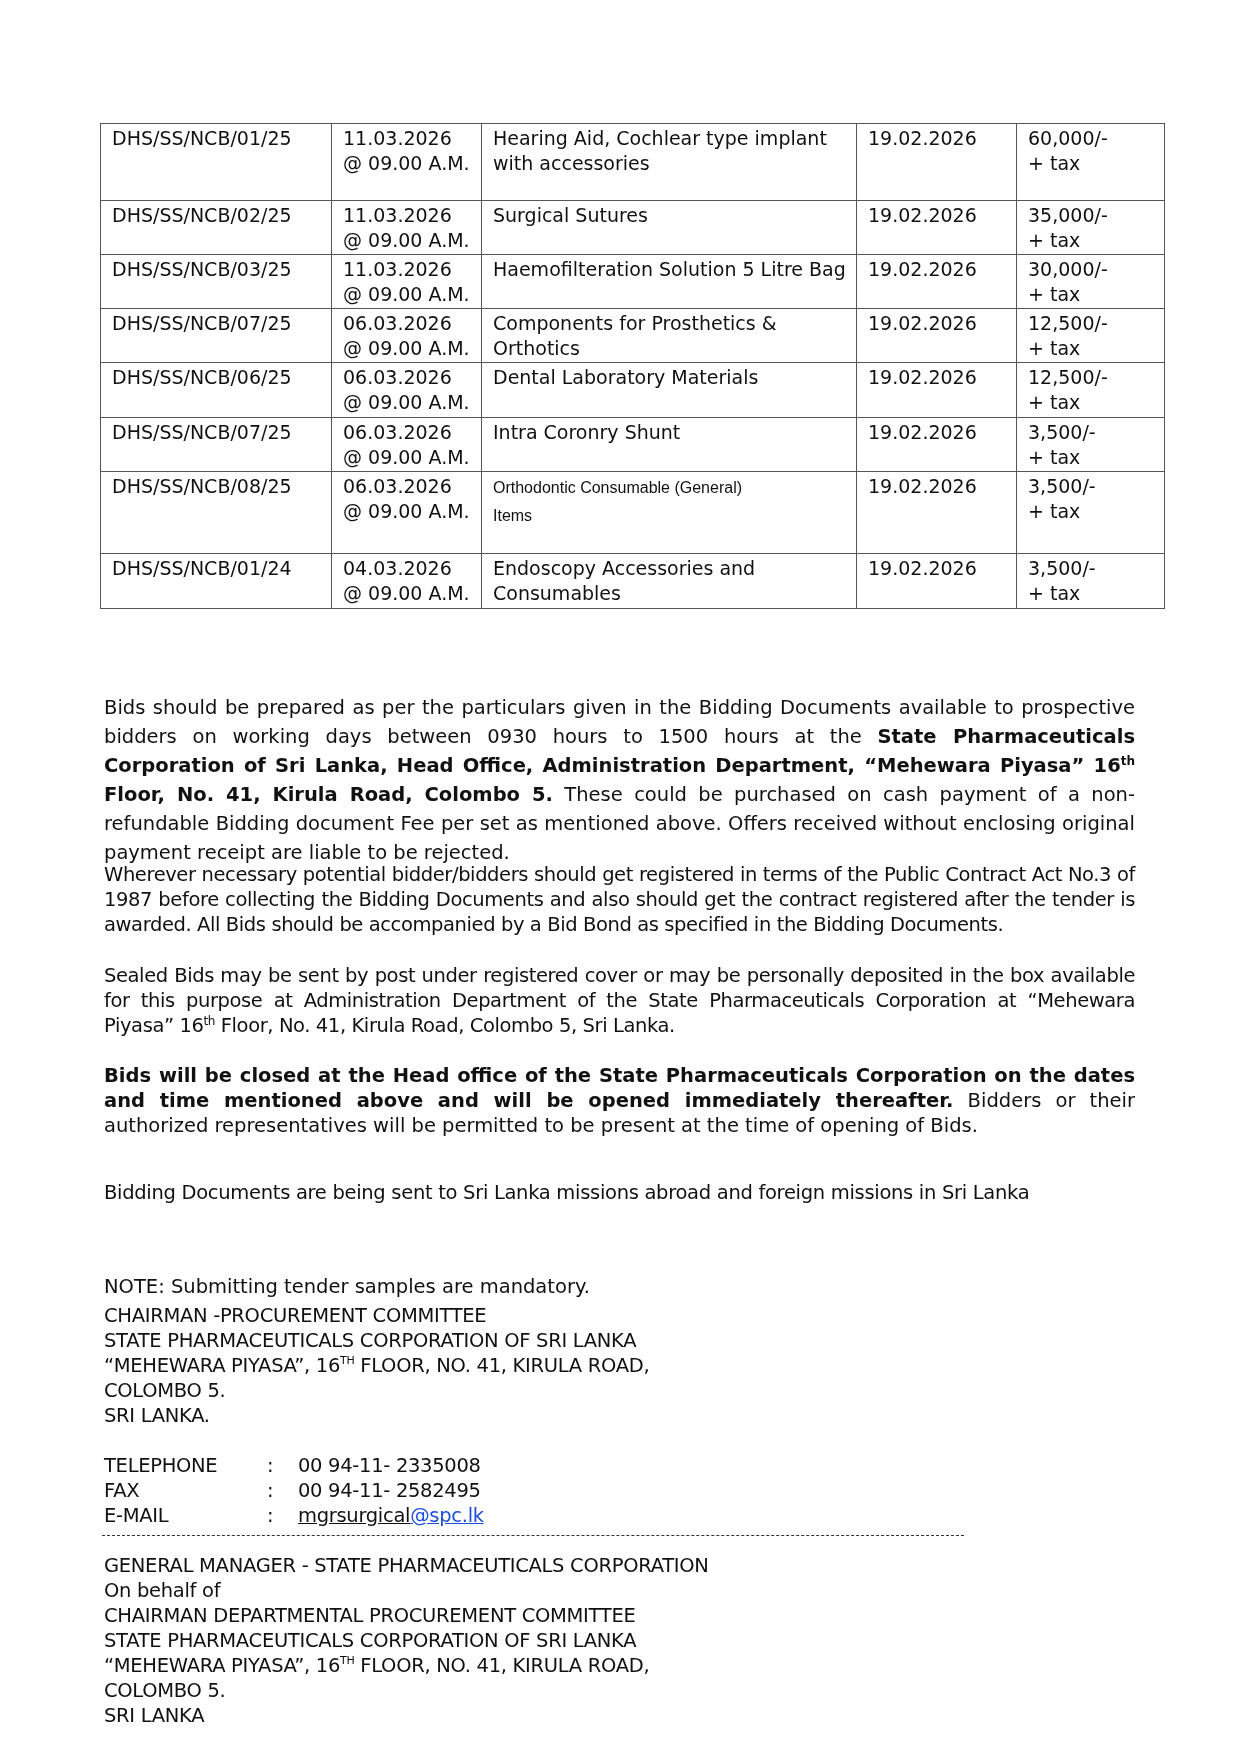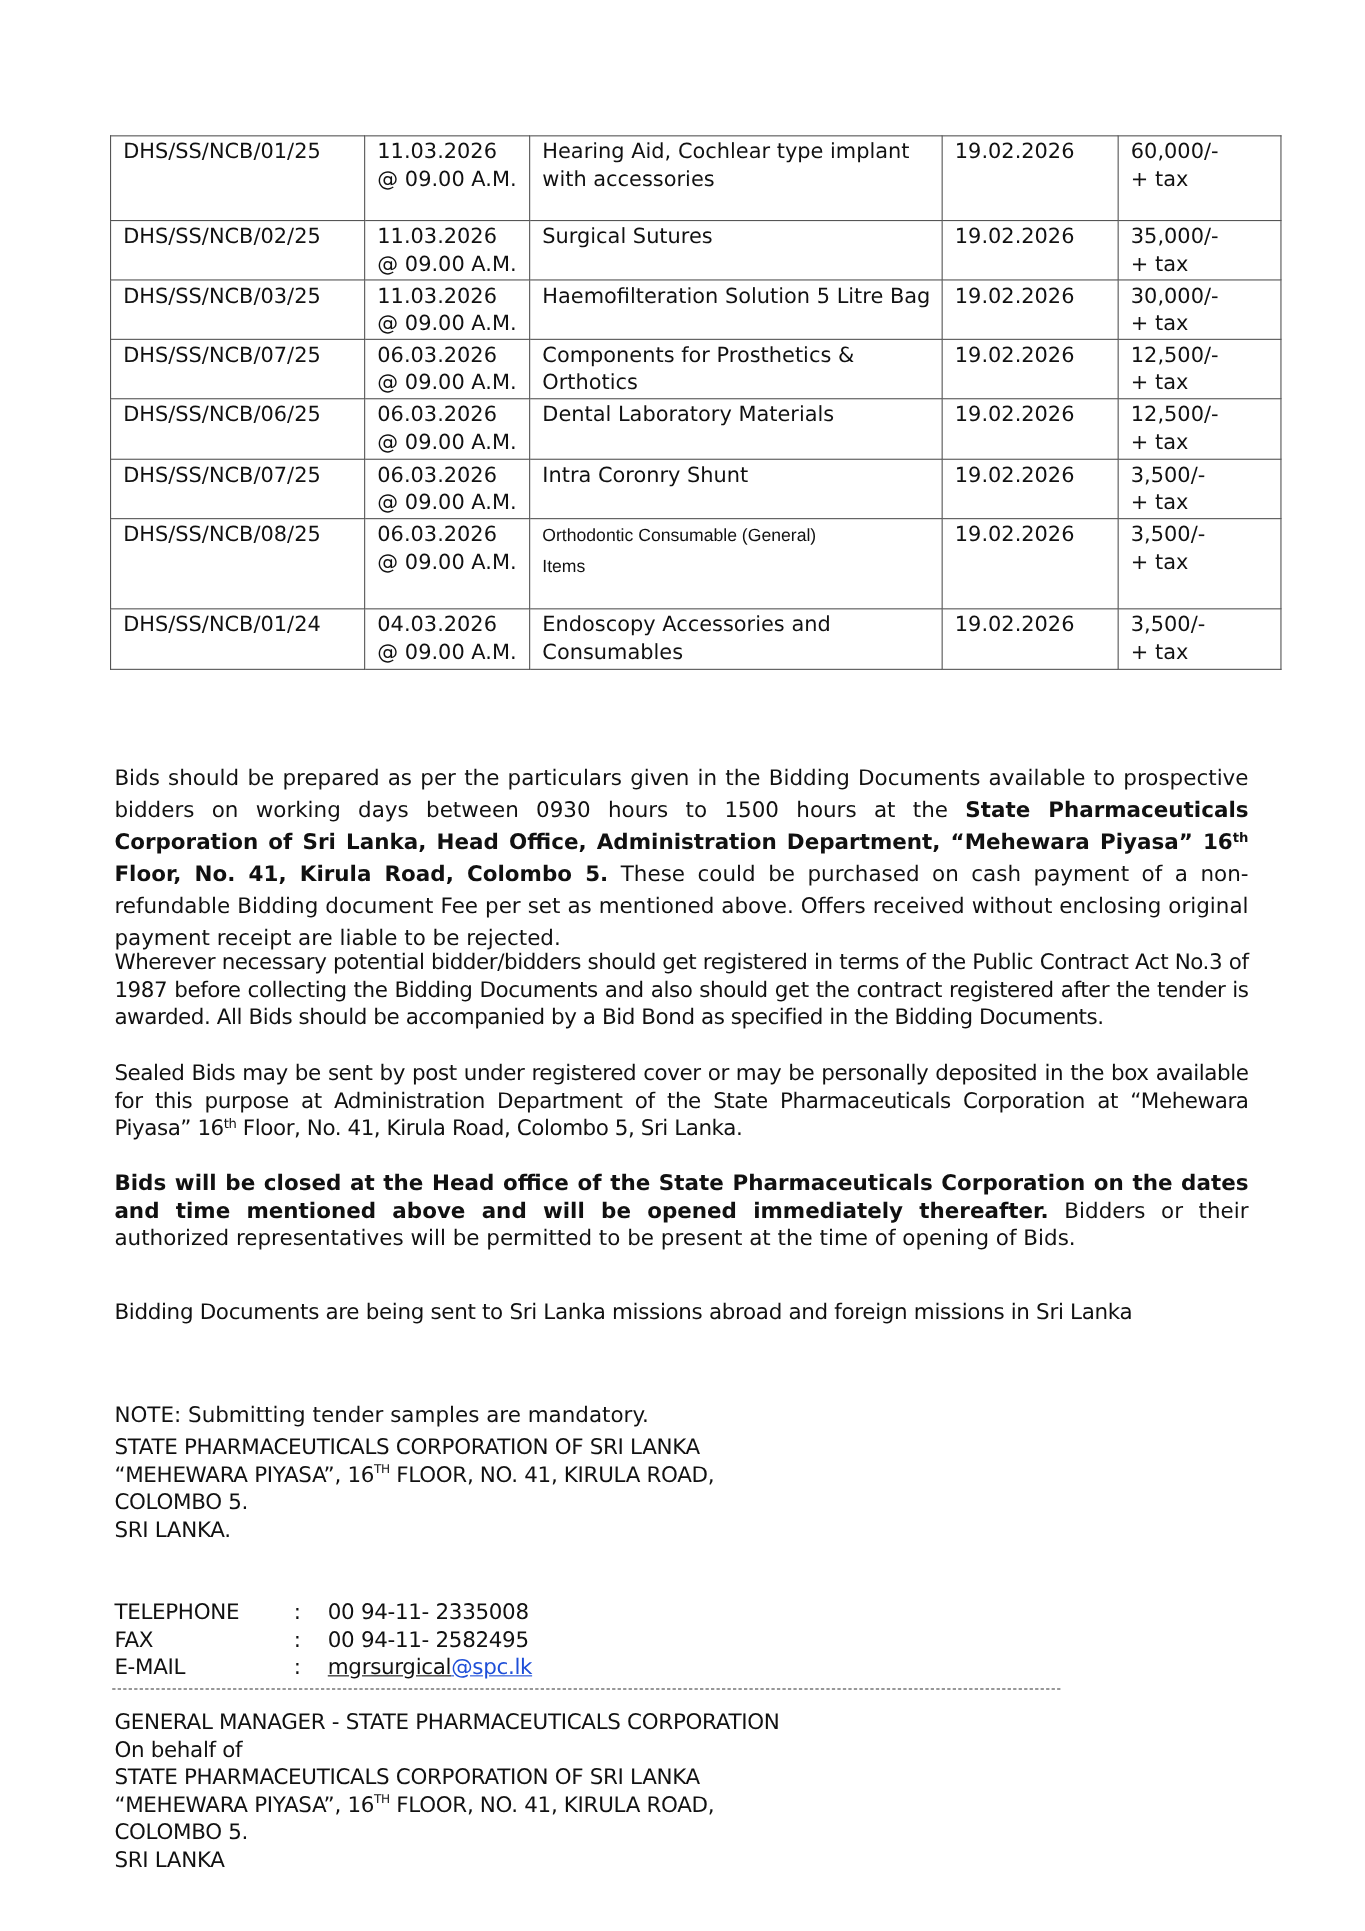--- a/index.html
+++ b/index.html
@@ -224,20 +224,21 @@
 
   <p class="para p3" style="margin:0"><span>Sealed Bids may be sent by post under registered cover or may be personally deposited in the box available for this purpose at Administration Department of the State Pharmaceuticals Corporation at “Mehewara Piyasa” 16</span><sup>th</sup><span> Floor, No. 41, Kirula Road, Colombo 5, Sri Lanka.</span></p>
 
   <p class="para p4" style="margin:0"><b>Bids will be closed at the Head office of the State Pharmaceuticals Corporation on the dates and time mentioned above and will be opened immediately thereafter.</b><span> Bidders or their authorized representatives will be permitted to be present at the time of opening of Bids.</span></p>
 
   <p class="para p5" style="margin:0">Bidding Documents are being sent to Sri Lanka missions abroad and foreign missions in Sri Lanka</p>
 
   <p class="para p6" style="margin:0">NOTE: Submitting tender samples are mandatory.</p>
 
   <div class="block addr1">
+    <span class="row">CHAIRMAN -PROCUREMENT COMMITTEE</span>
     <span class="row">STATE PHARMACEUTICALS CORPORATION OF SRI LANKA</span>
     <span class="row"><span>“MEHEWARA PIYASA”, 16</span><sup>TH</sup><span> FLOOR, NO. 41, KIRULA ROAD,</span></span>
     <span class="row">COLOMBO 5.</span>
     <span class="row">SRI LANKA.</span>
   </div>
 
   <div class="block contacts">
     <div class="row">
       <span class="lbl">TELEPHONE</span>
       <span class="colon">:</span>
@@ -253,18 +254,19 @@
       <span class="colon">:</span>
       <a><span class="email-user">mgrsurgical</span><span class="email-domain">@spc.lk</span></a>
     </div>
   </div>
 
   <div class="divider"></div>
 
   <div class="block addr2">
     <span class="row">GENERAL MANAGER  - STATE PHARMACEUTICALS CORPORATION</span>
     <span class="row">On behalf of</span>
+    <span class="row">CHAIRMAN DEPARTMENTAL PROCUREMENT COMMITTEE</span>
     <span class="row">STATE PHARMACEUTICALS CORPORATION OF SRI LANKA</span>
     <span class="row"><span>“MEHEWARA PIYASA”, 16</span><sup>TH</sup><span> FLOOR, NO. 41, KIRULA ROAD,</span></span>
     <span class="row">COLOMBO 5.</span>
     <span class="row">SRI LANKA</span>
   </div>
 </div>
 
 </body></html>

